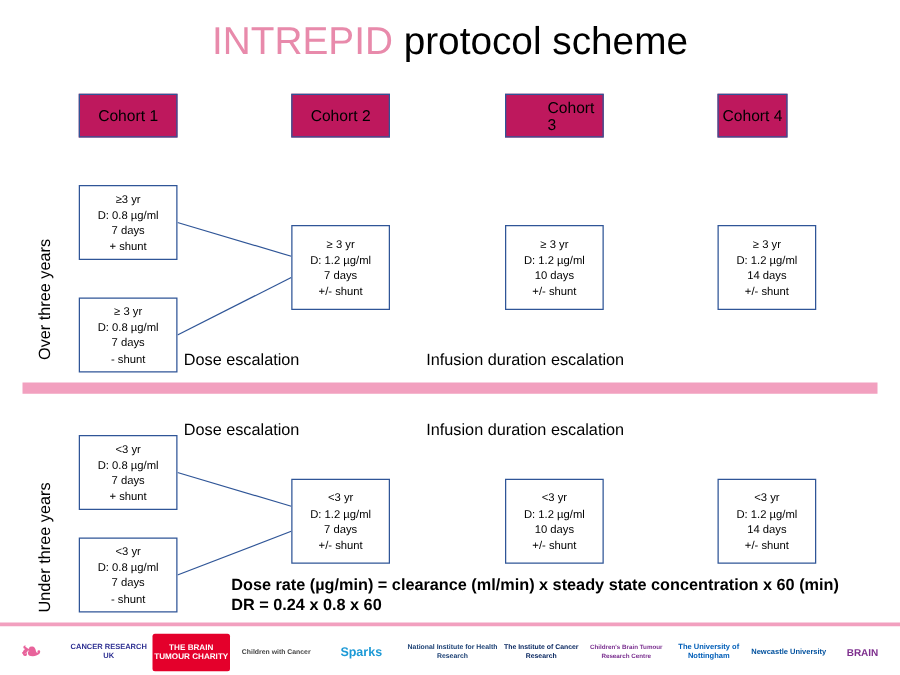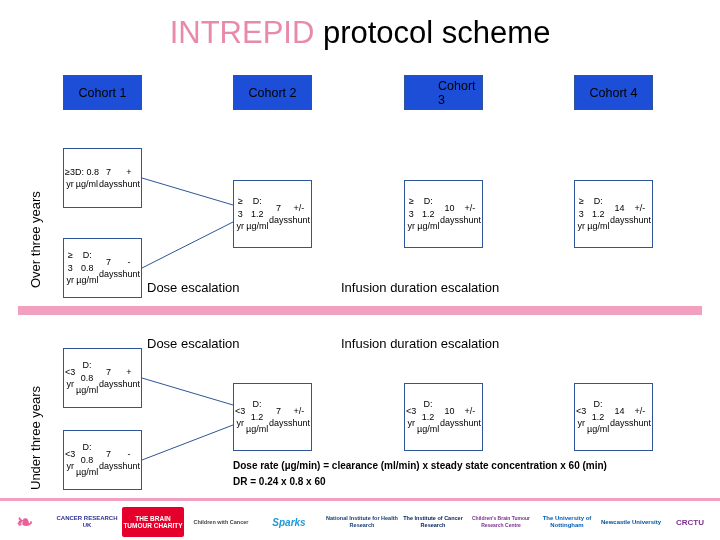--- a/index.html
+++ b/index.html
@@ -40,26 +40,26 @@
   }
   
   .cohort-box {
     position: absolute;
     border: 1px solid #2f5597;
     box-sizing: border-box;
     display: flex;
     align-items: center;
     justify-content: center;
     font-size: 12.5px;
-    background: #1d4ed8;
+    background: #be185d;
   }
   #cohort-1 { left: 63px;  top: 75px; width: 79px;  height: 35px; }
   #cohort-2 { left: 233px; top: 75px; width: 79px;  height: 35px; text-align: right; }
   #cohort-3 { left: 404px; top: 75px; width: 79px;  height: 35px; padding-left: 33px; }
-  #cohort-4 { left: 574px; top: 75px; width: 79px;  height: 35px; }
+  #cohort-4 { left: 574px; top: 75px; width: 56px;  height: 35px; }
 
   
   .side-label {
     position: absolute;
     font-size: 13px;
     white-space: nowrap;
     transform-origin: left top;
   }
   #side-over {
     left: 28px;
@@ -72,20 +72,21 @@
     transform: rotate(-90deg);
   }
 
   
   .dose-box {
     position: absolute;
     border: 1px solid #2f5597;
     box-sizing: border-box;
     background: #ffffff;
     display: flex;
+    flex-direction: column;
     align-items: center;
     justify-content: center;
     font-size: 9px;
     line-height: 12.5px;
     text-align: center;
     padding: 2px 1px;
   }
   .dose-box span { display: block; }
 
   #dose-a { left: 63px;  top: 148px; width: 79px; height: 60px; }
@@ -118,24 +119,23 @@
     left: 18px;
     top: 306px;
     width: 684px;
     height: 9px;
     background: #f2a0bf;
   }
 
   
   .formula {
     position: absolute;
-    font-size: 10px;
+    font-size: 13px;
     font-weight: bold;
     white-space: nowrap;
-    margin-left: 48px;
   }
   #formula-1 { left: 185px; top: 460px; }
   #formula-2 { left: 185px; top: 476px; }
 
   
   .connectors {
     position: absolute;
     left: 0; top: 0;
     width: 720px;
     height: 540px;
@@ -164,21 +164,21 @@
     line-height: 7px;
     text-align: center;
     box-sizing: border-box;
     overflow: hidden;
     font-weight: bold;
   }
   #logo-butterfly { left: 4px;   width: 42px; color: #e8639b; font-size: 20px; }
   #logo-cruk      { left: 56px;  width: 62px; color: #2e3092; font-size: 6px; }
   #logo-btc       { left: 122px; width: 62px; background: #e4002b; color: #ffffff; font-size: 6.5px; border-radius: 2px;}
   #logo-colour    { left: 190px; width: 62px; color: #444; font-size: 5.5px; }
-  #logo-sparks    { left: 258px; width: 62px; color: #1d9ad6; font-size: 10px; font-style: italic;}
+  #logo-sparks    { left: 258px; width: 62px; color: #1d9ad6; font-size: 10px; }
   #logo-nihr      { left: 326px; width: 72px; color: #193e72; font-size: 5.5px; }
   #logo-icr       { left: 402px; width: 62px; color: #00205b; font-size: 5.5px; }
   #logo-childrens { left: 470px; width: 62px; color: #7a2f8f; font-size: 5px; }
   #logo-nott      { left: 536px; width: 62px; color: #005eb8; font-size: 6px; }
   #logo-newcastle { left: 600px; width: 62px; color: #00519e; font-size: 6px; }
   #logo-crctu     { left: 662px; width: 56px; color: #7e2f8e; font-size: 8px; }
 </style>
 </head>
 <body>
 
@@ -283,16 +283,16 @@
     <div class="logo" id="logo-butterfly">❧</div>
     <div class="logo" id="logo-cruk">CANCER RESEARCH UK</div>
     <div class="logo" id="logo-btc">THE BRAIN TUMOUR CHARITY</div>
     <div class="logo" id="logo-colour">Children with Cancer</div>
     <div class="logo" id="logo-sparks">Sparks</div>
     <div class="logo" id="logo-nihr">National Institute for Health Research</div>
     <div class="logo" id="logo-icr">The Institute of Cancer Research</div>
     <div class="logo" id="logo-childrens">Children's Brain Tumour Research Centre</div>
     <div class="logo" id="logo-nott">The University of Nottingham</div>
     <div class="logo" id="logo-newcastle">Newcastle University</div>
-    <div class="logo" id="logo-crctu">CRCTU</div>
+    <div class="logo" id="logo-crctu">BRAIN</div>
   </div>
 
 </div>
 
 </body></html>

